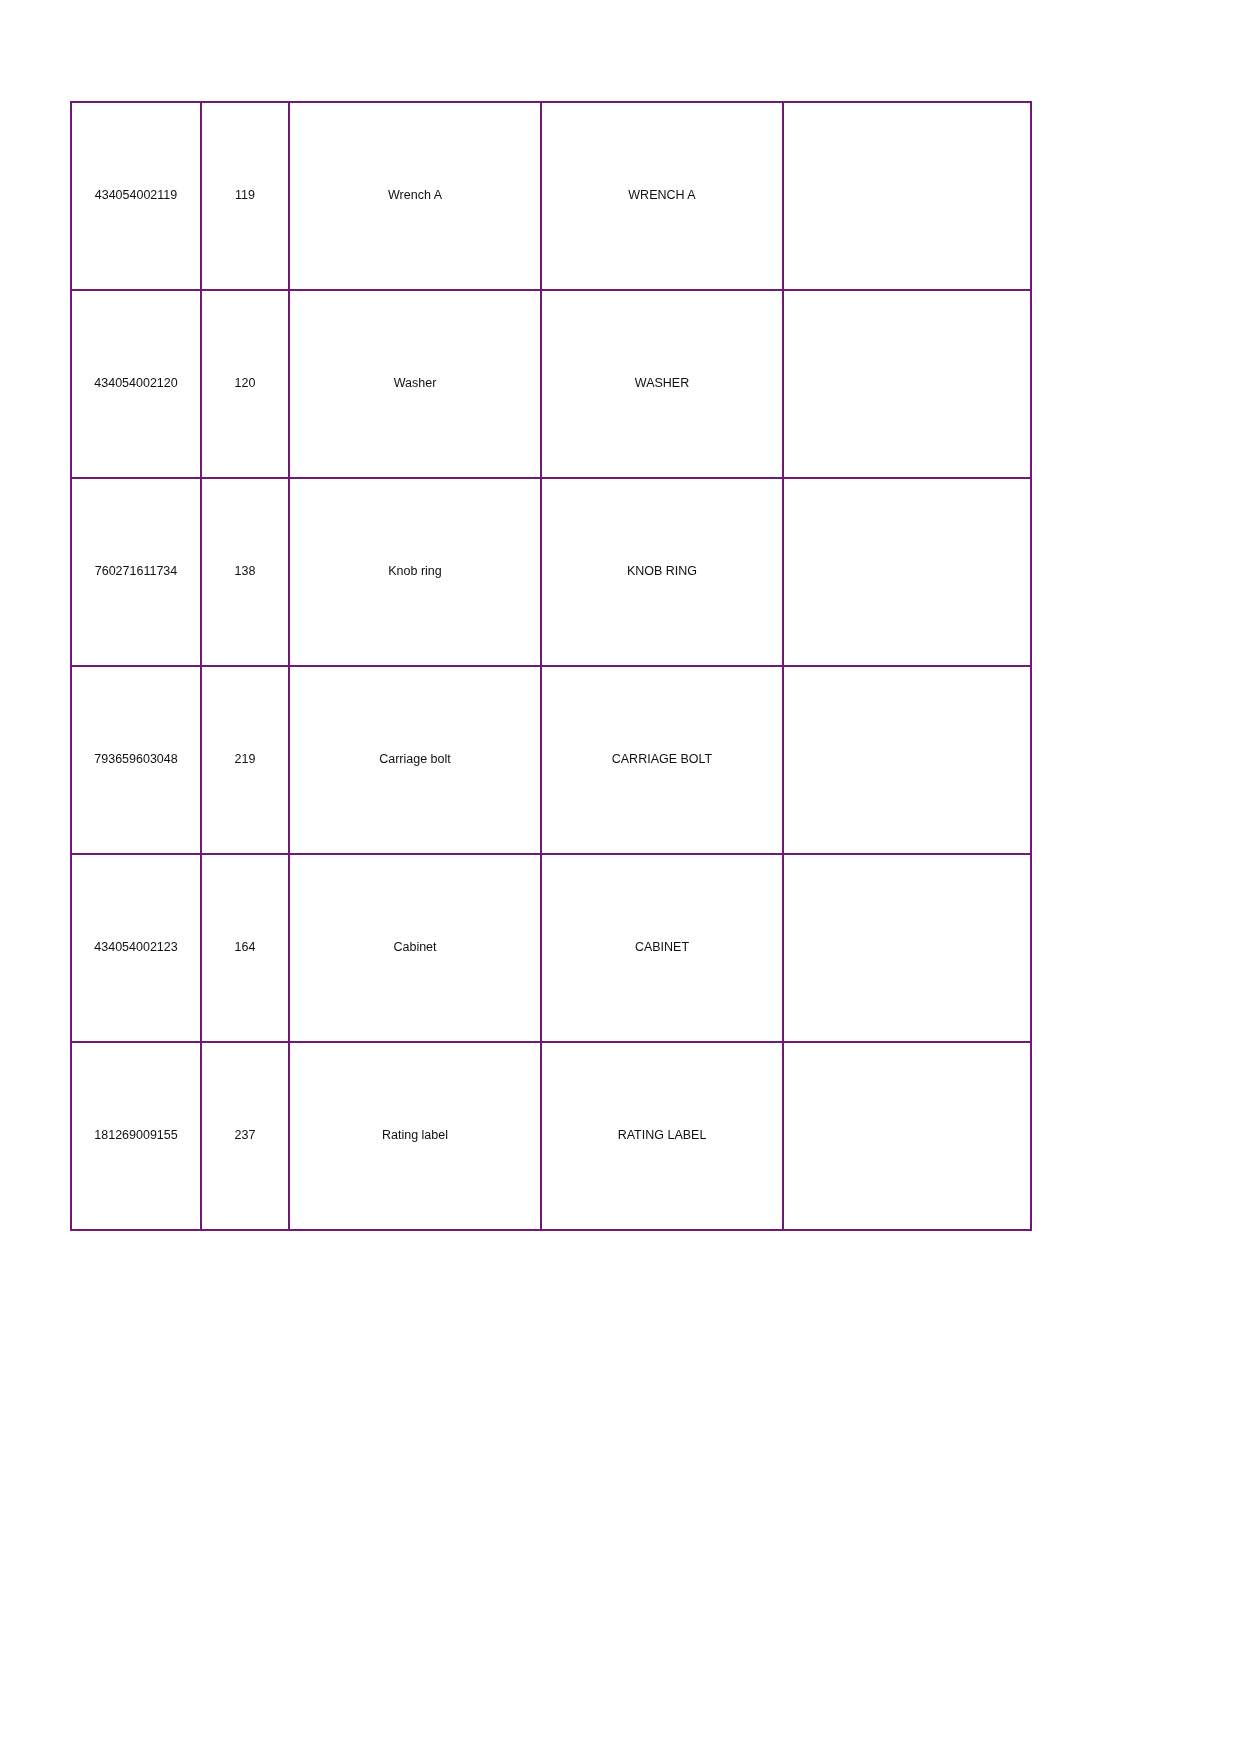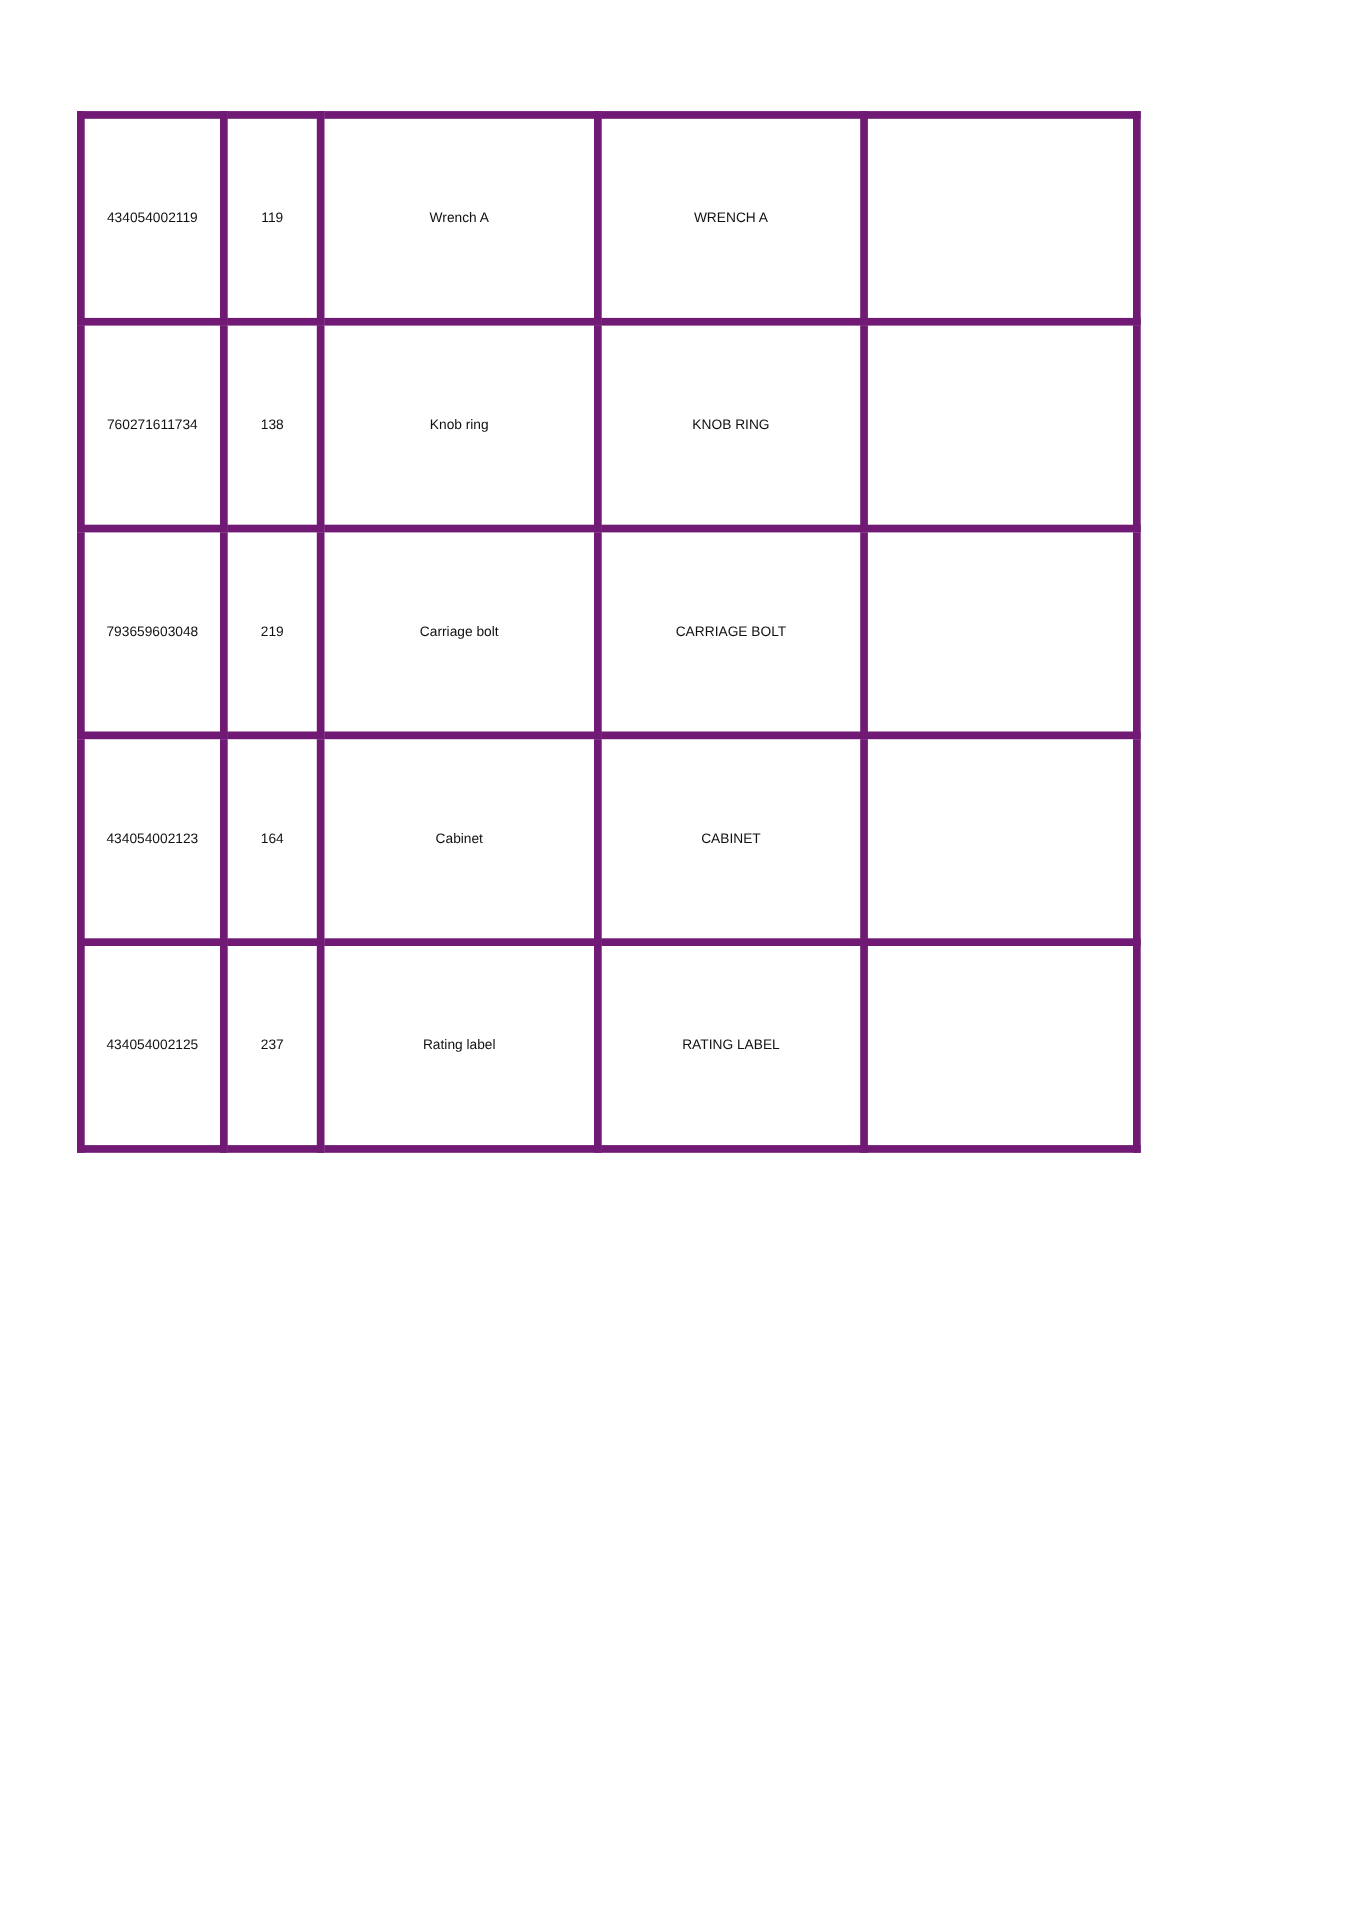--- a/index.html
+++ b/index.html
@@ -12,21 +12,21 @@
   }
   .page{position:relative;width:1240px;height:1754px;}
   table.parts{
     position:absolute;
     left:70px; top:101px;
     width:960px;
     border-collapse:collapse;
     table-layout:fixed;
   }
   table.parts td{
-    border:7px solid #701a75;
+    border:2px solid #701a75;
     vertical-align:middle;
     text-align:center;
     font-size:12.5px;
     color:#111;
     padding:0;
   }
   .c-part{width:130px;}
   .c-item{width:88px;}
   .c-desc{width:252px;}
   .c-descu{width:242px;}
@@ -165,20 +165,57 @@
           <div class="img-cell">
             <div class="photo">
 
               <div class="vcomb"></div>
 
             </div>
           </div>
         </td>
       </tr>
 
+      <tr style="height:188px">
+        <td>
+          <span class="cell-txt">434054002120</span>
+        </td>
+        <td>
+          <span class="cell-txt">120</span>
+        </td>
+        <td>
+          <span class="cell-txt">Washer</span>
+        </td>
+        <td>
+          <span class="cell-txt">WASHER</span>
+        </td>
+        <td class="c-img">
+          <div class="img-cell">
+            <div class="photo">
+              <div class="washer">
+                  <div class="hole"></div>
+                </div>
+              <div class="vaxis"></div>
+              <div class="ruler-left">
+                
+                
+                
+                
+                
+                
+                
+                
+                
+                
+              </div>
+
+            </div>
+          </div>
+        </td>
+      </tr>
 
       <tr style="height:188px">
         <td>
           <span class="cell-txt">760271611734</span>
         </td>
         <td>
           <span class="cell-txt">138</span>
         </td>
         <td>
           <span class="cell-txt">Knob ring</span>
@@ -275,21 +312,21 @@
                 </div>
               </div>
             </div>
           </div>
         </td>
       </tr>
 
 
       <tr style="height:188px">
         <td>
-          <span class="cell-txt">434054002125</span>
+          <span class="cell-txt">181269009155</span>
         </td>
         <td>
           <span class="cell-txt">237</span>
         </td>
         <td>
           <span class="cell-txt">Rating label</span>
         </td>
         <td>
           <span class="cell-txt">RATING LABEL</span>
         </td>

